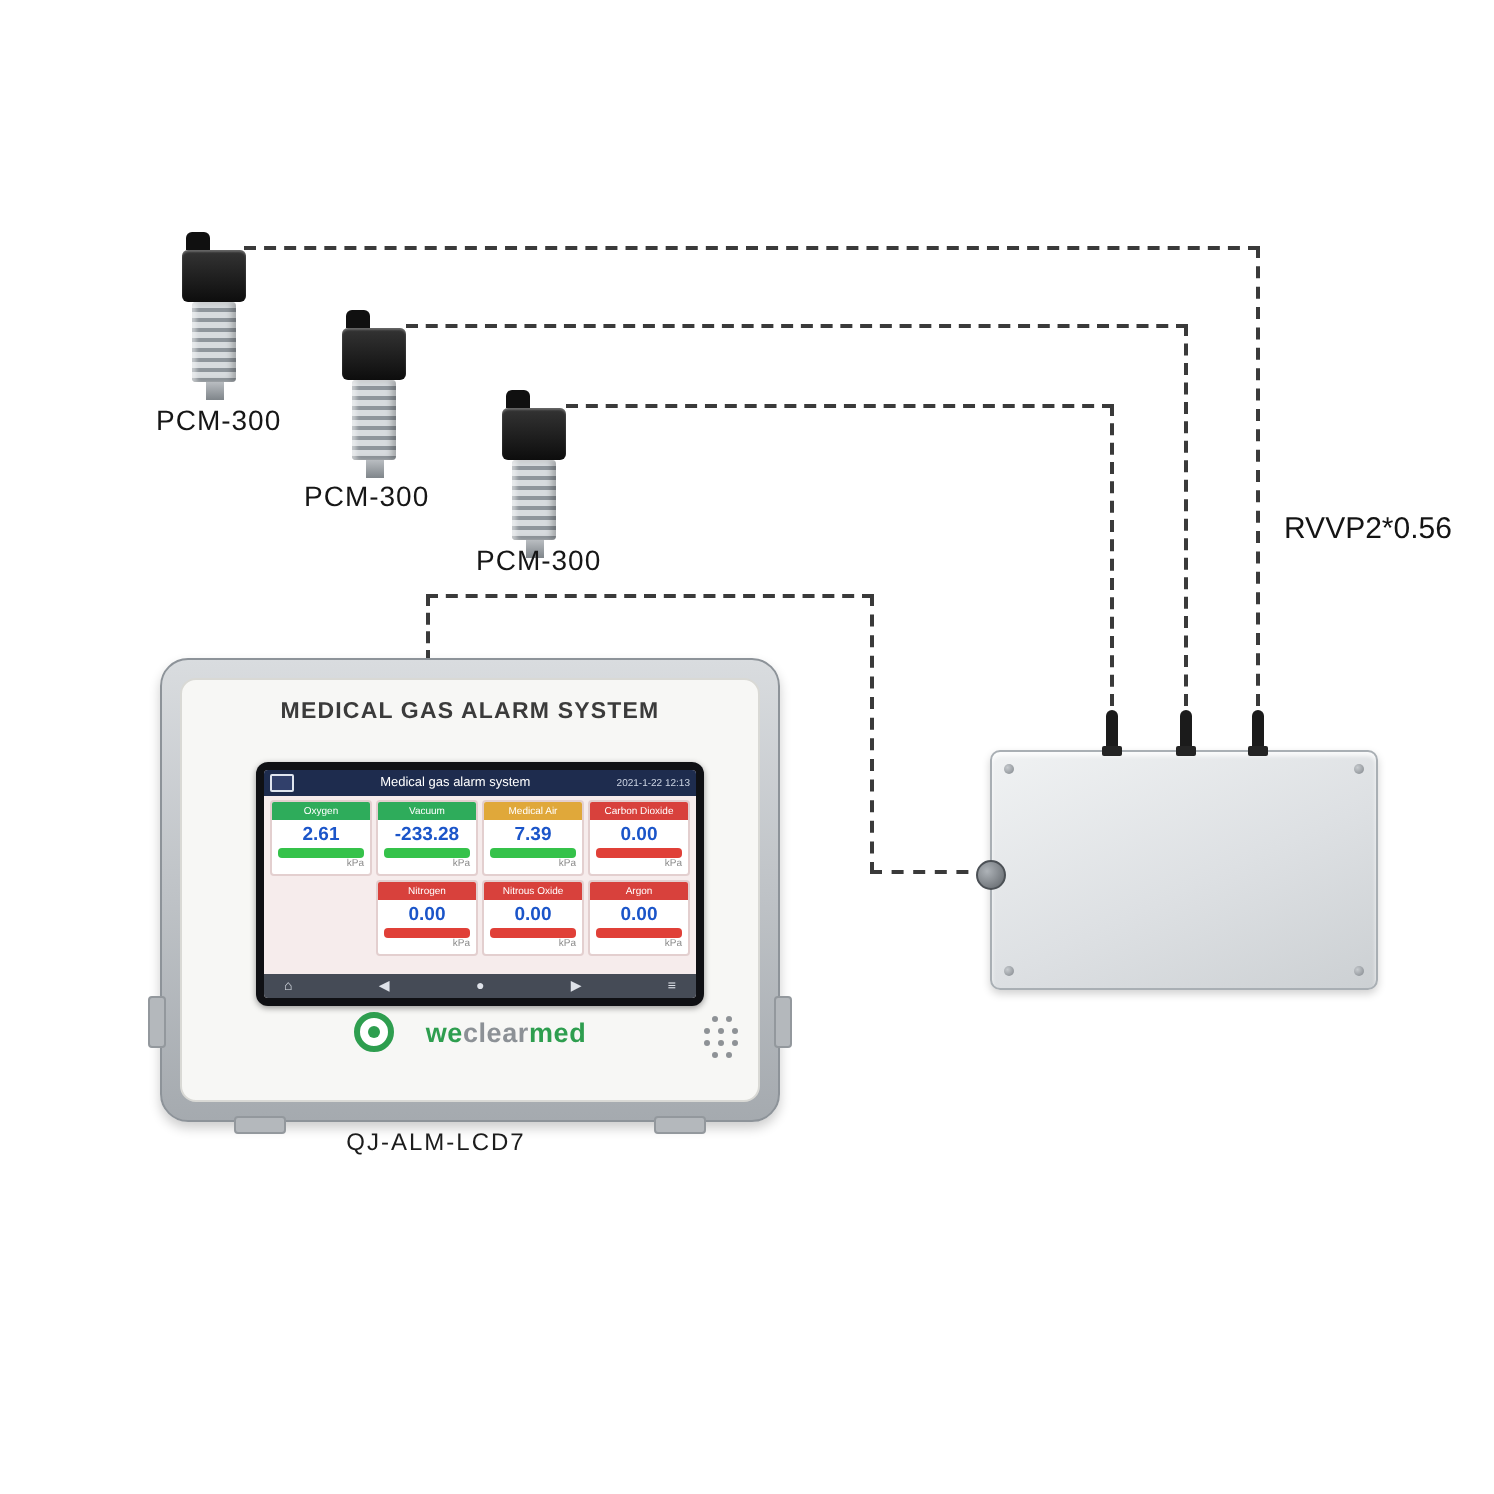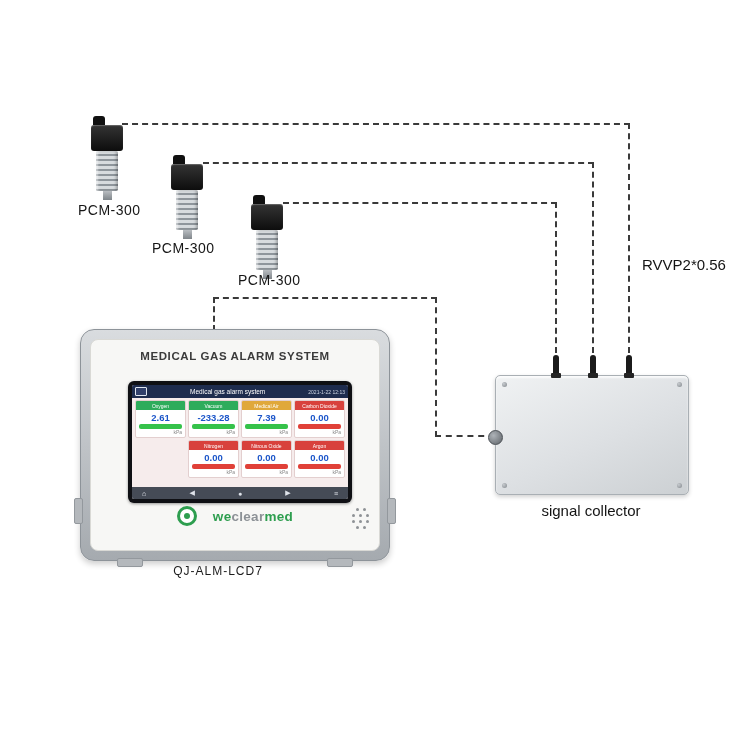--- a/index.html
+++ b/index.html
@@ -138,21 +138,20 @@
   <div class="collector">
     <div class="antenna" style="left:57px;"></div>
     <div class="antenna" style="left:94px;"></div>
     <div class="antenna" style="left:130px;"></div>
     <div class="conn"></div>
     <div class="screw" style="left:6px;top:6px;"></div>
     <div class="screw" style="right:6px;top:6px;"></div>
     <div class="screw" style="left:6px;bottom:6px;"></div>
     <div class="screw" style="right:6px;bottom:6px;"></div>
   </div>
-  <div class="collector-label">signal collector</div>
 
   <div class="panel">
     <div class="ptab l"></div>
     <div class="ptab r"></div>
     <div class="ptab b1"></div>
     <div class="ptab b2"></div>
     <div class="panel-face">
       <div class="panel-title">MEDICAL GAS ALARM SYSTEM</div>
 
       <div class="screen">

